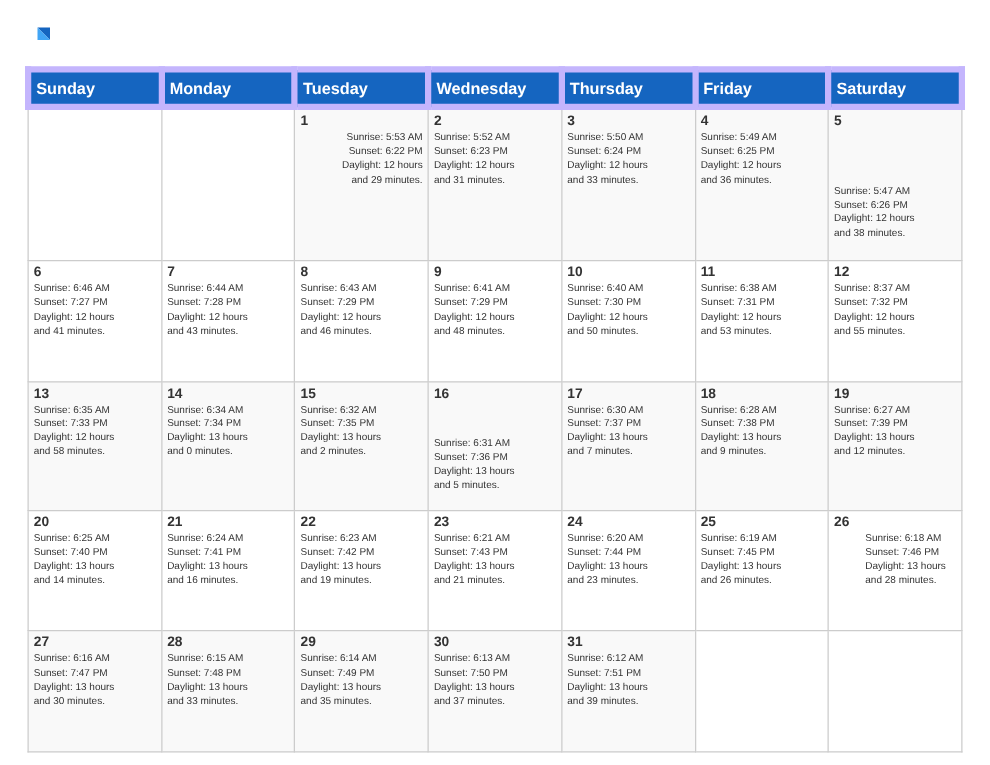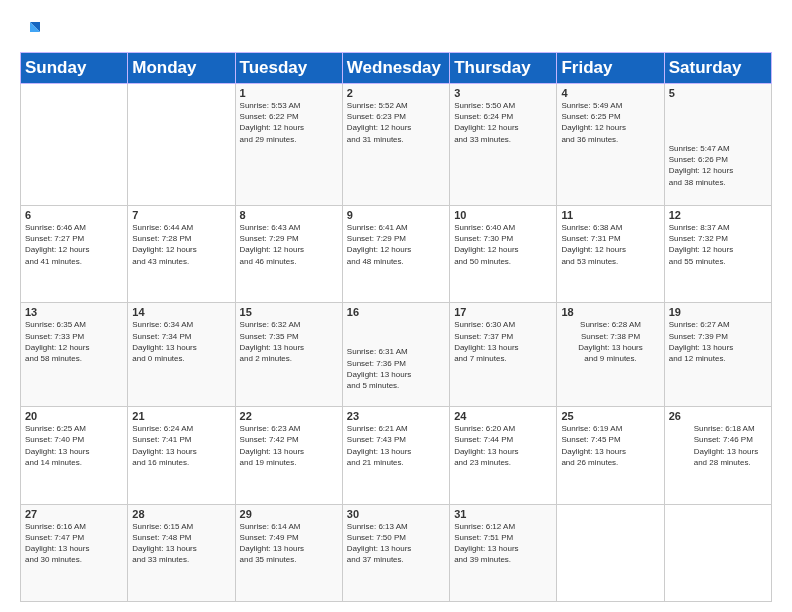--- a/index.html
+++ b/index.html
@@ -63,25 +63,25 @@
     }
     .calendar {
       width: 100%;
       border-collapse: collapse;
       flex: 1;
       table-layout: fixed;
     }
     .calendar thead th {
       background-color: #1565c0;
       color: #fff;
-      font-size: 17px;
+      font-size: 13px;
       font-weight: bold;
       padding: 5px 4px;
       text-align: left;
-      border: 1px solid #c4b5fd;
+      border: 5px solid #c4b5fd;
     }
     .calendar tbody td {
       border: 1px solid #ccc;
       vertical-align: top;
       padding: 3px 4px;
       font-size: 8.5px;
       color: #333;
       height: 86px;
       background: #fff;
     }
@@ -138,21 +138,21 @@
           <th>Friday</th>
           <th>Saturday</th>
         </tr>
     </thead>
     <tbody id="calendar-body">
     <tr>
           <td class="empty-cell"></td>
           <td class="empty-cell"></td>
           <td>
             <span class="day-number">1</span>
-            <div class="day-info" style="white-space: pre-line;">Sunrise: 5:53 AM
+            <div class="day-info" style="white-space: pre-line; text-align: right;">Sunrise: 5:53 AM
 Sunset: 6:22 PM
 Daylight: 12 hours
 and 29 minutes.</div>
           </td>
           <td>
             <span class="day-number">2</span>
             <div class="day-info" style="white-space: pre-line;">Sunrise: 5:52 AM
 Sunset: 6:23 PM
 Daylight: 12 hours
 and 31 minutes.</div>
@@ -261,21 +261,21 @@
           </td>
           <td>
             <span class="day-number">17</span>
             <div class="day-info" style="white-space: pre-line;">Sunrise: 6:30 AM
 Sunset: 7:37 PM
 Daylight: 13 hours
 and 7 minutes.</div>
           </td>
           <td>
             <span class="day-number">18</span>
-            <div class="day-info" style="white-space: pre-line; text-align: center;">Sunrise: 6:28 AM
+            <div class="day-info" style="white-space: pre-line;">Sunrise: 6:28 AM
 Sunset: 7:38 PM
 Daylight: 13 hours
 and 9 minutes.</div>
           </td>
           <td>
             <span class="day-number">19</span>
             <div class="day-info" style="white-space: pre-line;">Sunrise: 6:27 AM
 Sunset: 7:39 PM
 Daylight: 13 hours
 and 12 minutes.</div>

